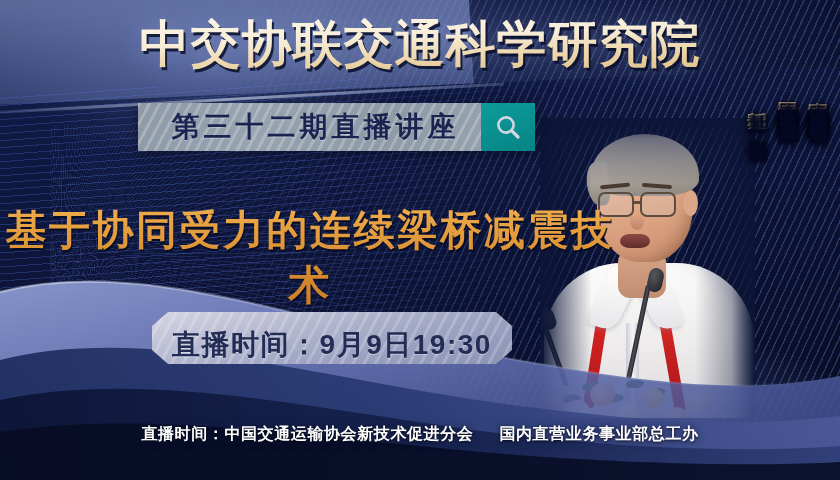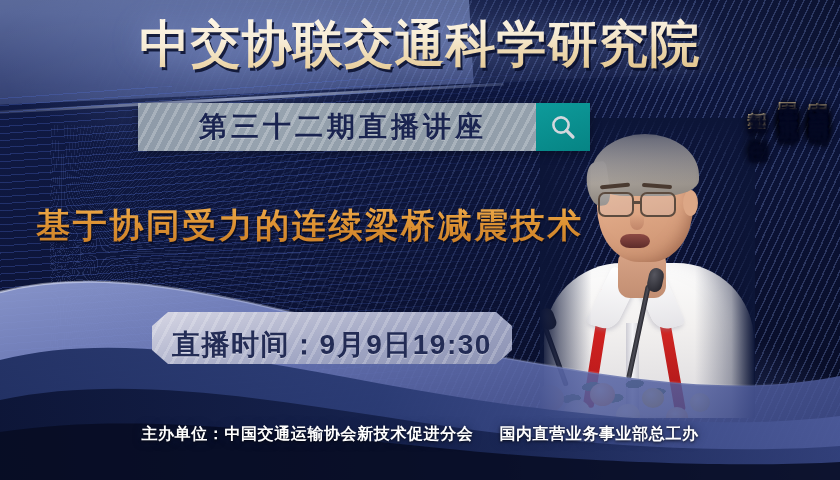--- a/index.html
+++ b/index.html
@@ -226,21 +226,21 @@
     font-family:"DejaVu Sans","Liberation Sans",sans-serif;
     background:linear-gradient(178deg,#fdf6e7 0%,#f7ecd6 40%,#eed9b0 66%,#e0c289 100%);
     -webkit-background-clip:text;background-clip:text;
     color:transparent;-webkit-text-fill-color:transparent;
     filter:drop-shadow(2px 3px 0 rgba(8,14,42,.85)) drop-shadow(0 0 14px rgba(180,200,255,.25));
     padding:0 6px;
   }
 
   
   .sub-bar{
-    position:absolute;left:138px;top:103px;width:452px;height:48px;z-index:6;
+    position:absolute;left:138px;top:103px;width:397px;height:48px;z-index:6;
     display:flex;align-items:center;
     background:linear-gradient(100deg,#8e9aa8 0%,#97a3af 30%,#8e9aa6 62%,#98a4b0 100%);
     box-shadow:0 2px 10px rgba(0,0,0,.35);
   }
   .sub-bar::before{
     content:"";position:absolute;inset:0;
     background:repeating-linear-gradient(118deg,
       rgba(255,255,255,.22) 0px, rgba(255,255,255,.22) 3px,
       rgba(255,255,255,0) 3px, rgba(255,255,255,0) 9px);
     pointer-events:none;
@@ -257,21 +257,21 @@
     width:54px;height:48px;flex:0 0 54px;
     background:linear-gradient(160deg,#0e9b9b,#068484);
     display:flex;align-items:center;justify-content:center;
   }
   .sub-search svg{display:block;}
 
   
   .headline{
     position:absolute;left:0;top:203px;width:620px;z-index:6;
     text-align:center;
-    font-size:34px;font-weight:900;letter-spacing:2.5px;
+    font-size:41px;font-weight:900;letter-spacing:2.5px;
     font-family:"DejaVu Sans","Liberation Sans",sans-serif;
     background:linear-gradient(180deg,#f0ae4e 0%,#dd9233 45%,#c87c26 100%);
     -webkit-background-clip:text;background-clip:text;
     color:transparent;-webkit-text-fill-color:transparent;
     filter:drop-shadow(1.5px 2px 0 rgba(6,10,34,.9));
   }
 
   
   .time-badge{
     position:absolute;left:152px;top:312px;width:360px;height:52px;z-index:6;
@@ -427,16 +427,16 @@
 
   <div class="time-badge">
     <span class="time-text">直播时间：9月9日19:30</span>
   </div>
 
   <div class="vcol" id="v-company">中国交通建设股份有限公司</div>
   <div class="vcol" id="v-dept">国内直营业务事业部总工办</div>
   <div class="vcol" id="v-person">刘延芳　副主任</div>
 
   <div class="footer">
-    <span>主办单位：中国交通运输协会新技术促进分会</span><span class="gap"></span><span>国内直营业务事业部总工办</span>
+    <span>直播时间：中国交通运输协会新技术促进分会</span><span class="gap"></span><span>国内直营业务事业部总工办</span>
   </div>
 
 </div>
 
 </body></html>

